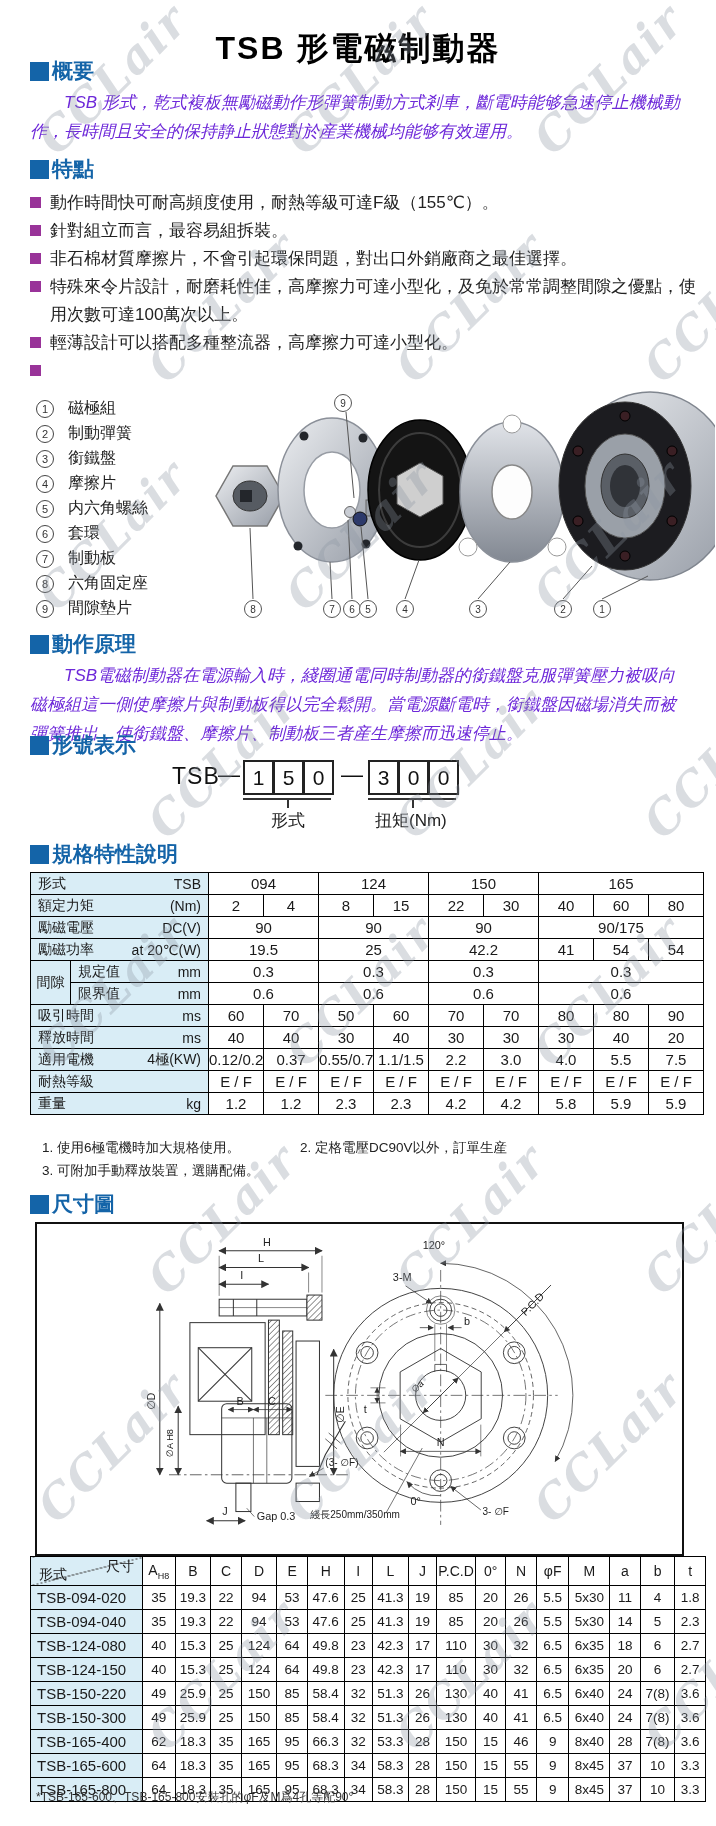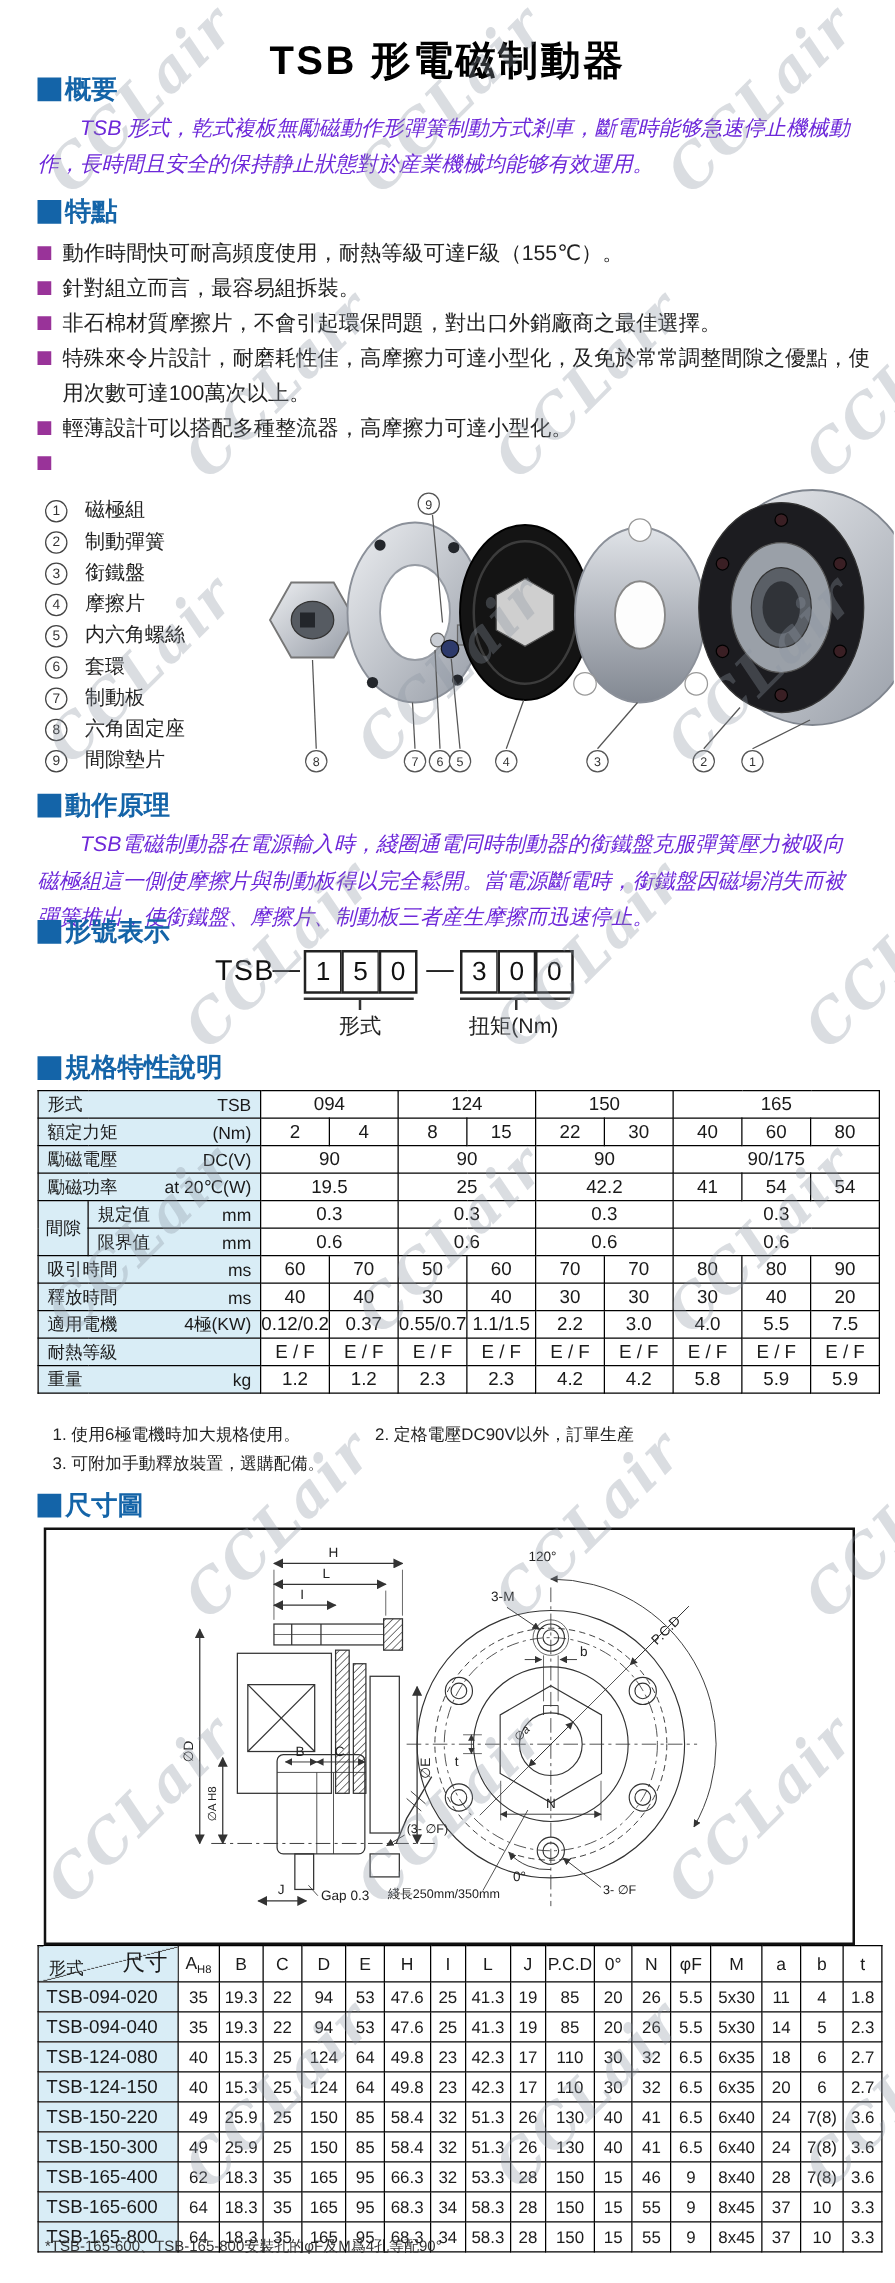--- a/index.html
+++ b/index.html
@@ -41,21 +41,21 @@
   #spec-table td.hc{background:#d9edf6;font-size:14px;}
   .hrow{display:flex;justify-content:space-between;align-items:center;padding:0 7px;}
   #spec-table td.gapv{background:#d9edf6;font-size:14px;}
   #dim-table{width:676px;}
   #dim-table td{border:1px solid #000;height:23px;text-align:center;font-size:13.5px;padding:0;overflow:hidden;}
   #dim-table td.ch{height:28px;font-size:14px;}
   #dim-table td.ch sub{font-size:9px;}
   #dim-table td.mc{background:#d9edf6;text-align:left;padding-left:6px;font-size:15px;}
   #dim-table td.corner{background-color:#d9edf6;position:relative;
      background-image:linear-gradient(to bottom right,transparent 49.4%,#444 49.4%,#444 50.6%,transparent 50.6%);}
-  .ct{position:absolute;top:1px;right:8px;font-size:18px;}
+  .ct{position:absolute;top:1px;right:8px;font-size:14px;}
   .cb{position:absolute;bottom:1px;left:8px;font-size:14px;}
   .note{position:absolute;font-size:13.5px;color:#222;}
   .footnote{position:absolute;font-size:12px;color:#333;}
   
   #drawing-box{position:absolute;left:35px;top:1158px;width:645px;height:396px;border:2px solid #111;background:#fff;}
   svg text{font-family:"Liberation Sans","DejaVu Sans",sans-serif;}
 </style>
 </head>
 <body>
 

